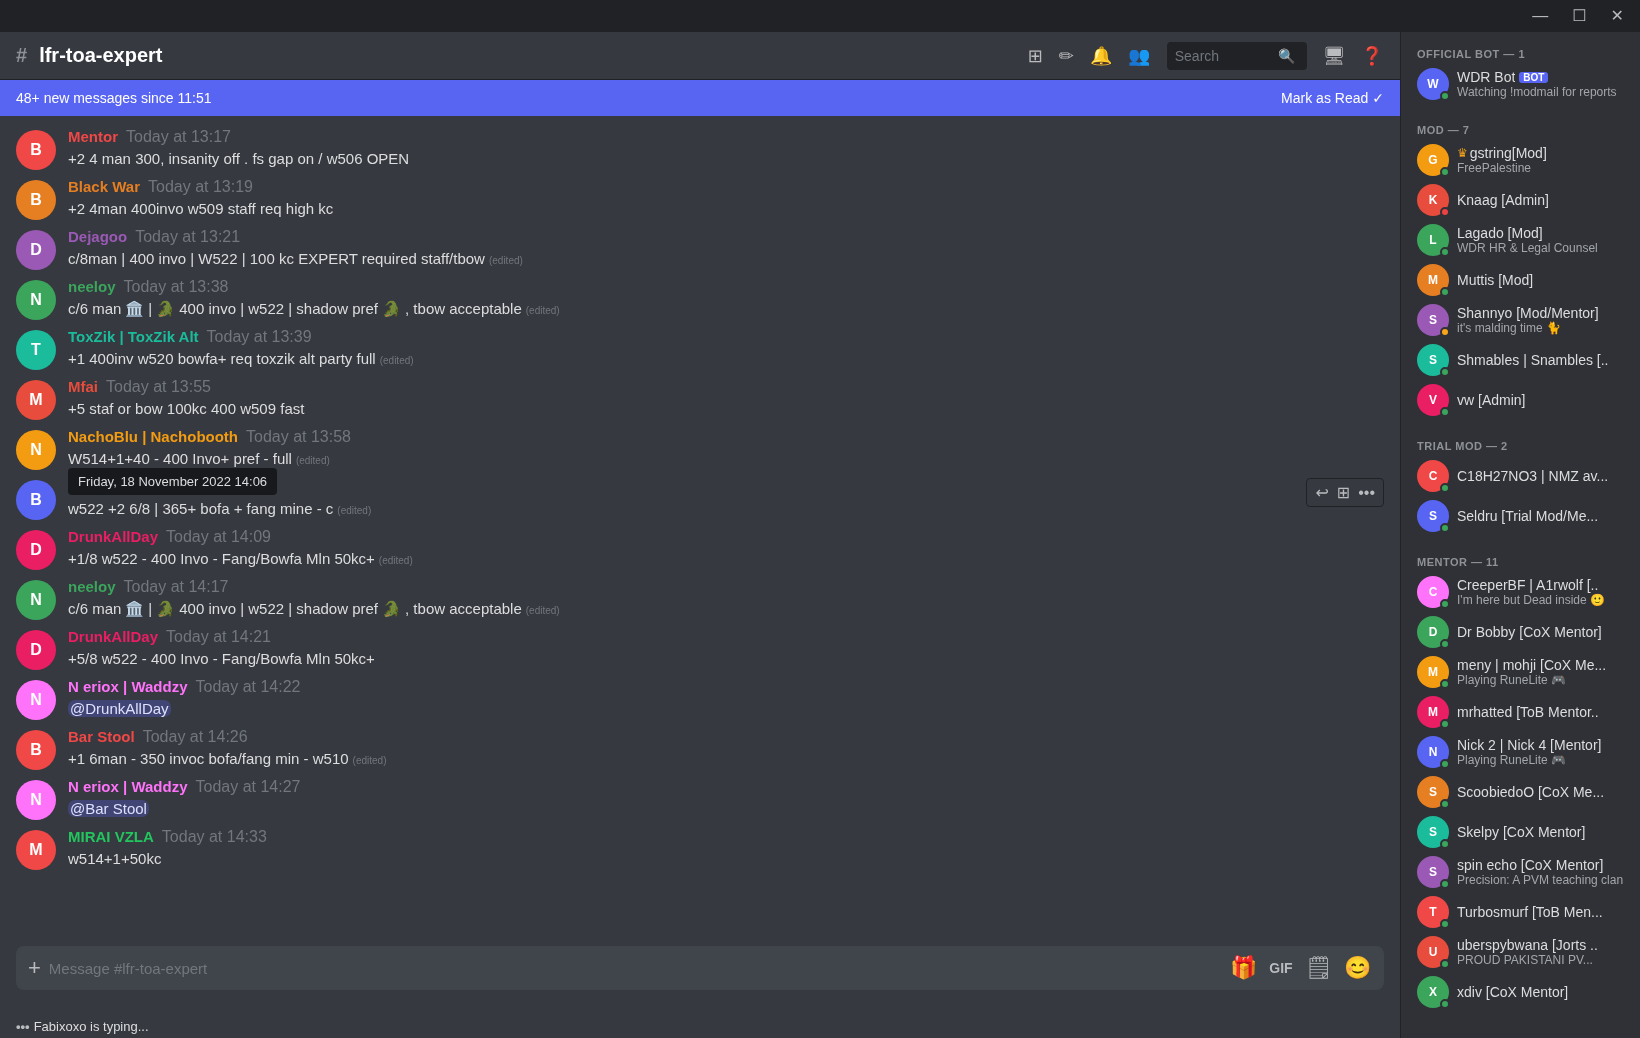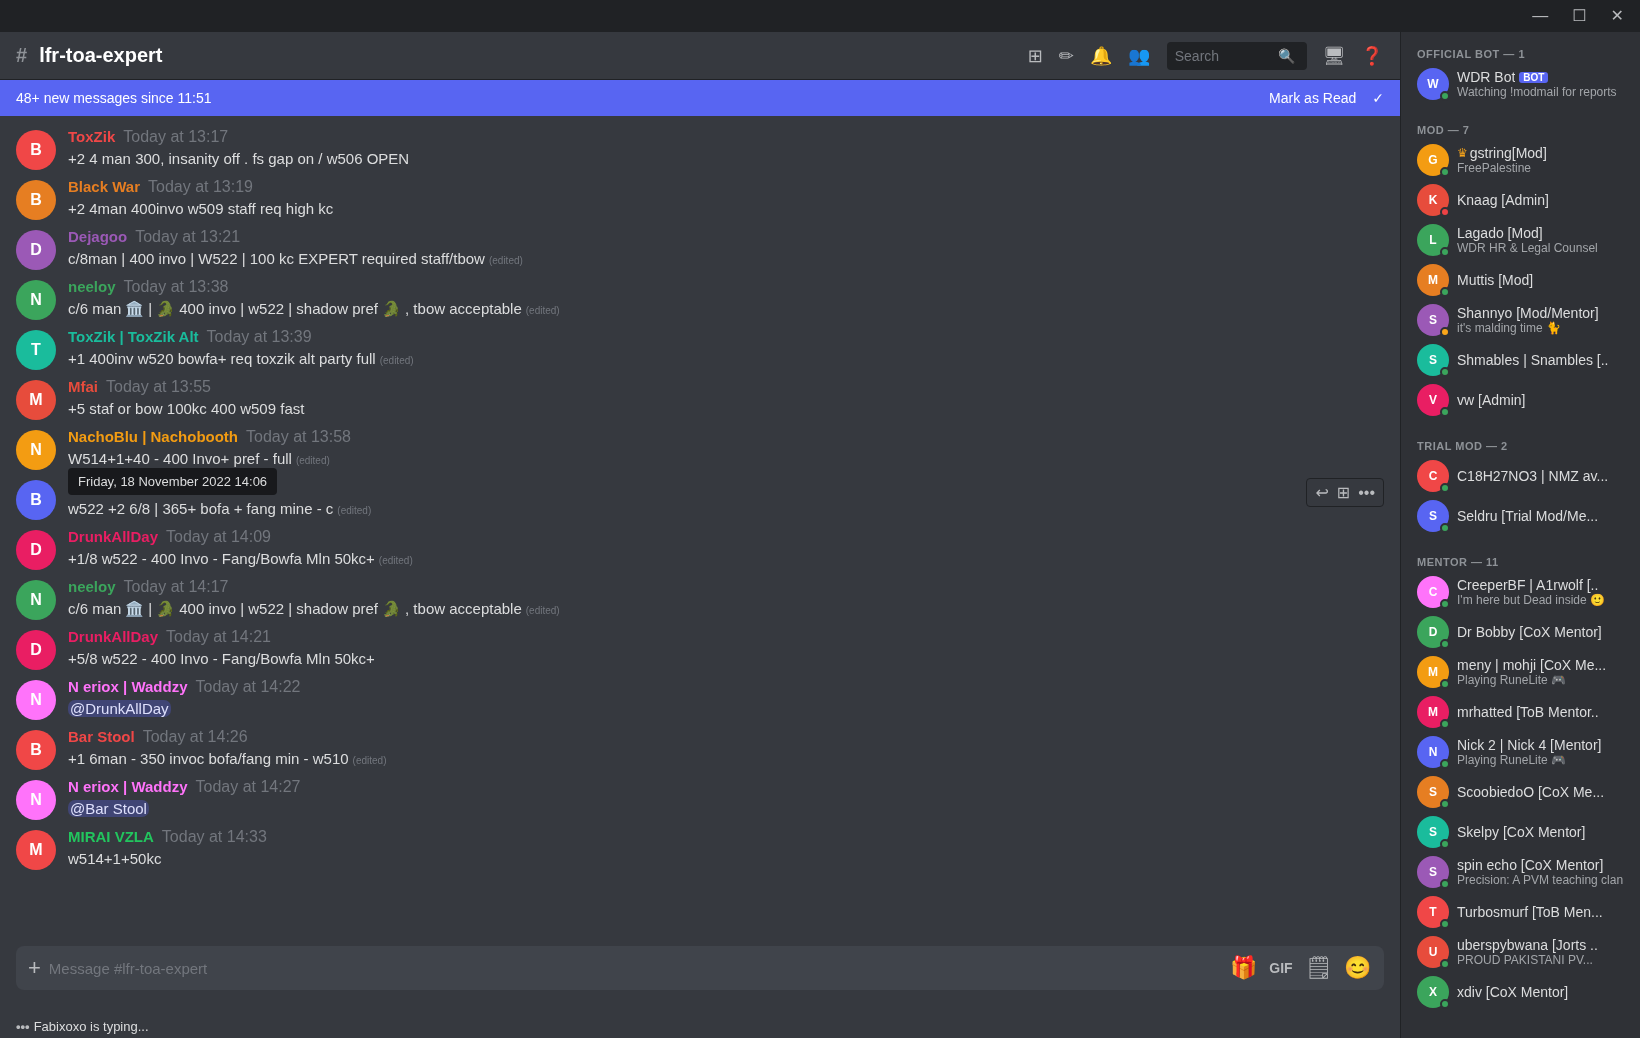--- a/index.html
+++ b/index.html
@@ -106,21 +106,21 @@
       cursor: pointer;
     }
     #new-messages-banner span { font-size: 14px; font-weight: 500; color: #fff; }
     #mark-as-read-btn {
       color: #fff;
       font-size: 14px;
       font-weight: 500;
       cursor: pointer;
       display: flex;
       align-items: center;
-      gap: 16px;
+      gap: 4px;
     }
 
     
     #messages-area {
       flex: 1;
       overflow-y: auto;
       padding: 8px 0;
       background: #36393f;
     }
     #messages-area::-webkit-scrollbar { width: 8px; }
@@ -351,21 +351,21 @@
         <span>Mark as Read</span>
         <span>✓</span>
       </div>
     </div>
 
     <div id="messages-area">
     <div class="message-group">
           <div class="avatar" style="background: rgb(240, 71, 71);">B</div>
           <div class="msg-content">
             <div class="msg-header">
-              <span class="username" style="color: rgb(240, 71, 71);">ToxZik</span>
+              <span class="username" style="color: rgb(240, 71, 71);">Mentor</span>
               <span class="timestamp">Today at 13:17</span>
             </div>
             <div class="msg-text">+2 4 man 300, insanity off . fs  gap on / w506 OPEN</div>
           </div>
         </div>
         <div class="message-group">
           <div class="avatar" style="background: rgb(230, 126, 34);">B</div>
           <div class="msg-content">
             <div class="msg-header">
               <span class="username" style="color: rgb(230, 126, 34);">Black War</span>

